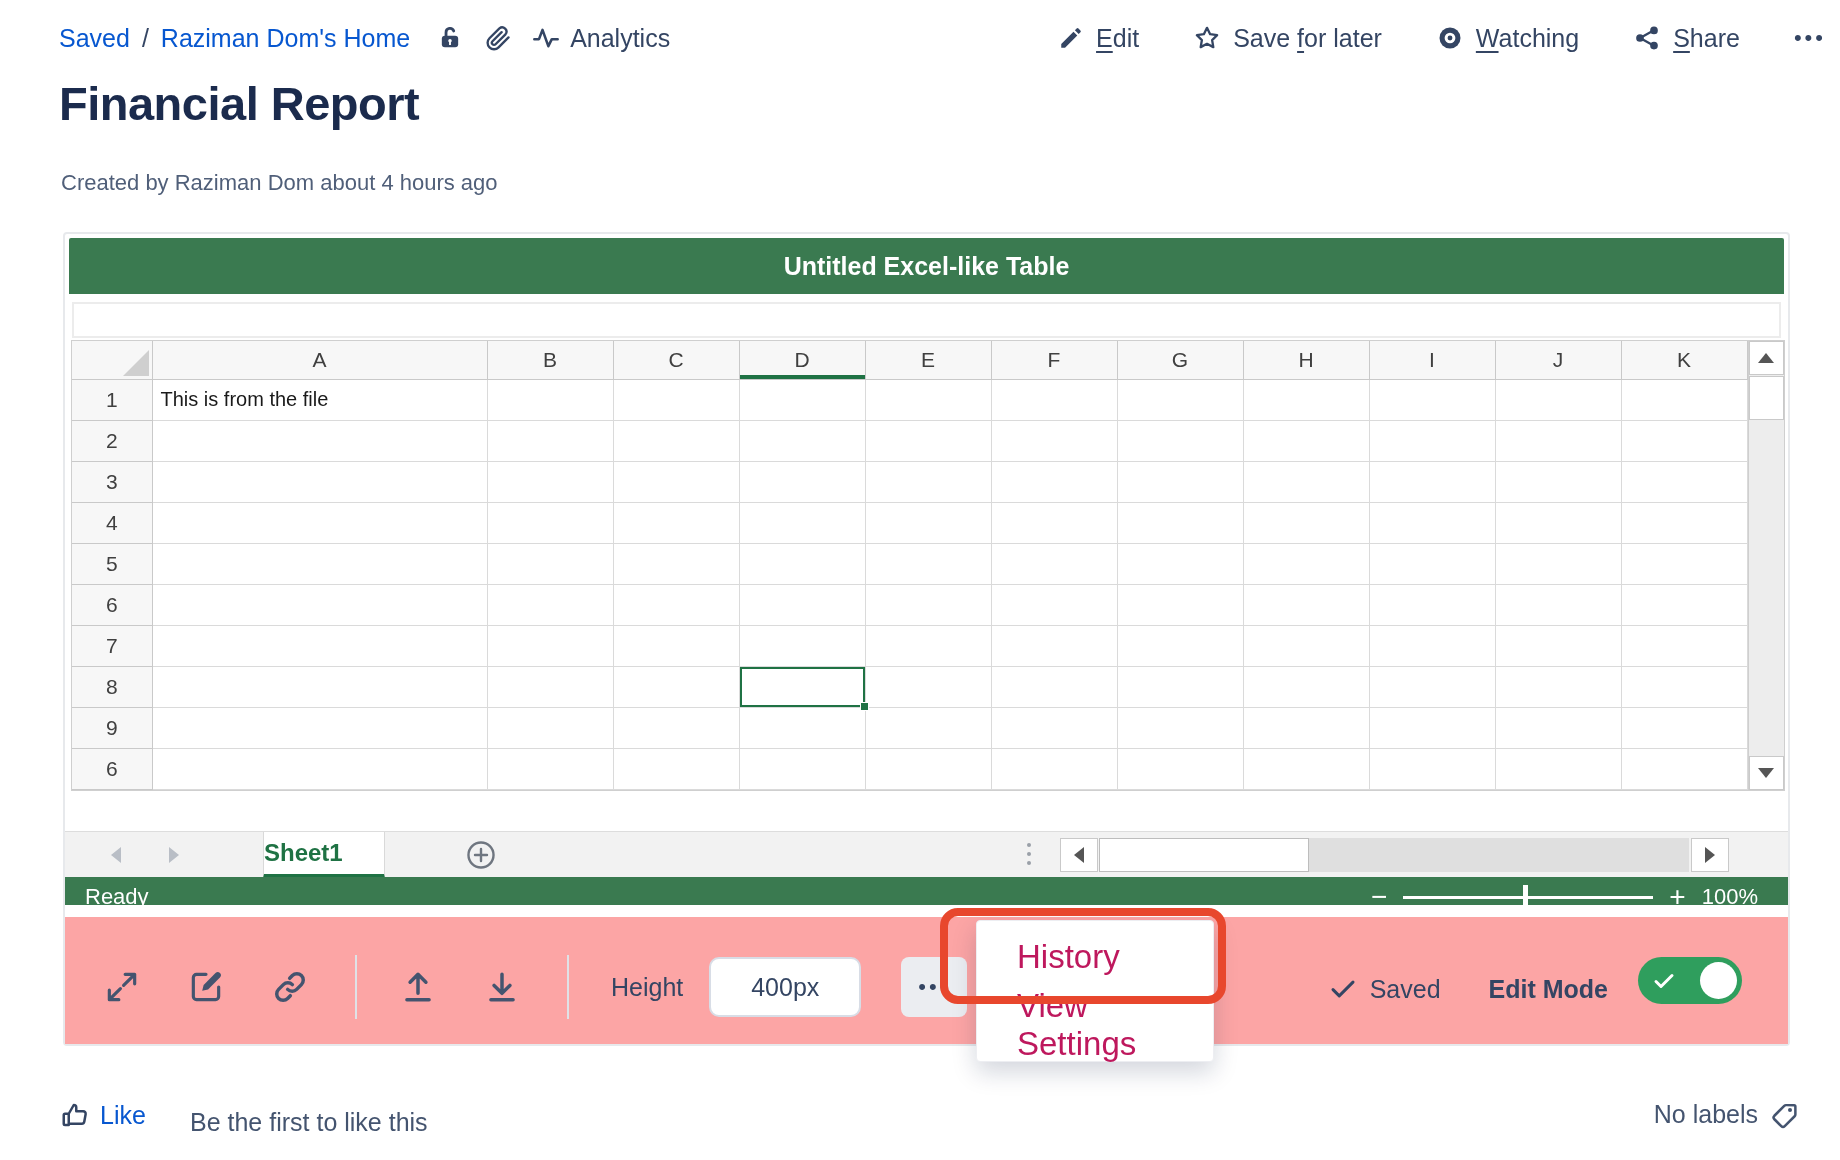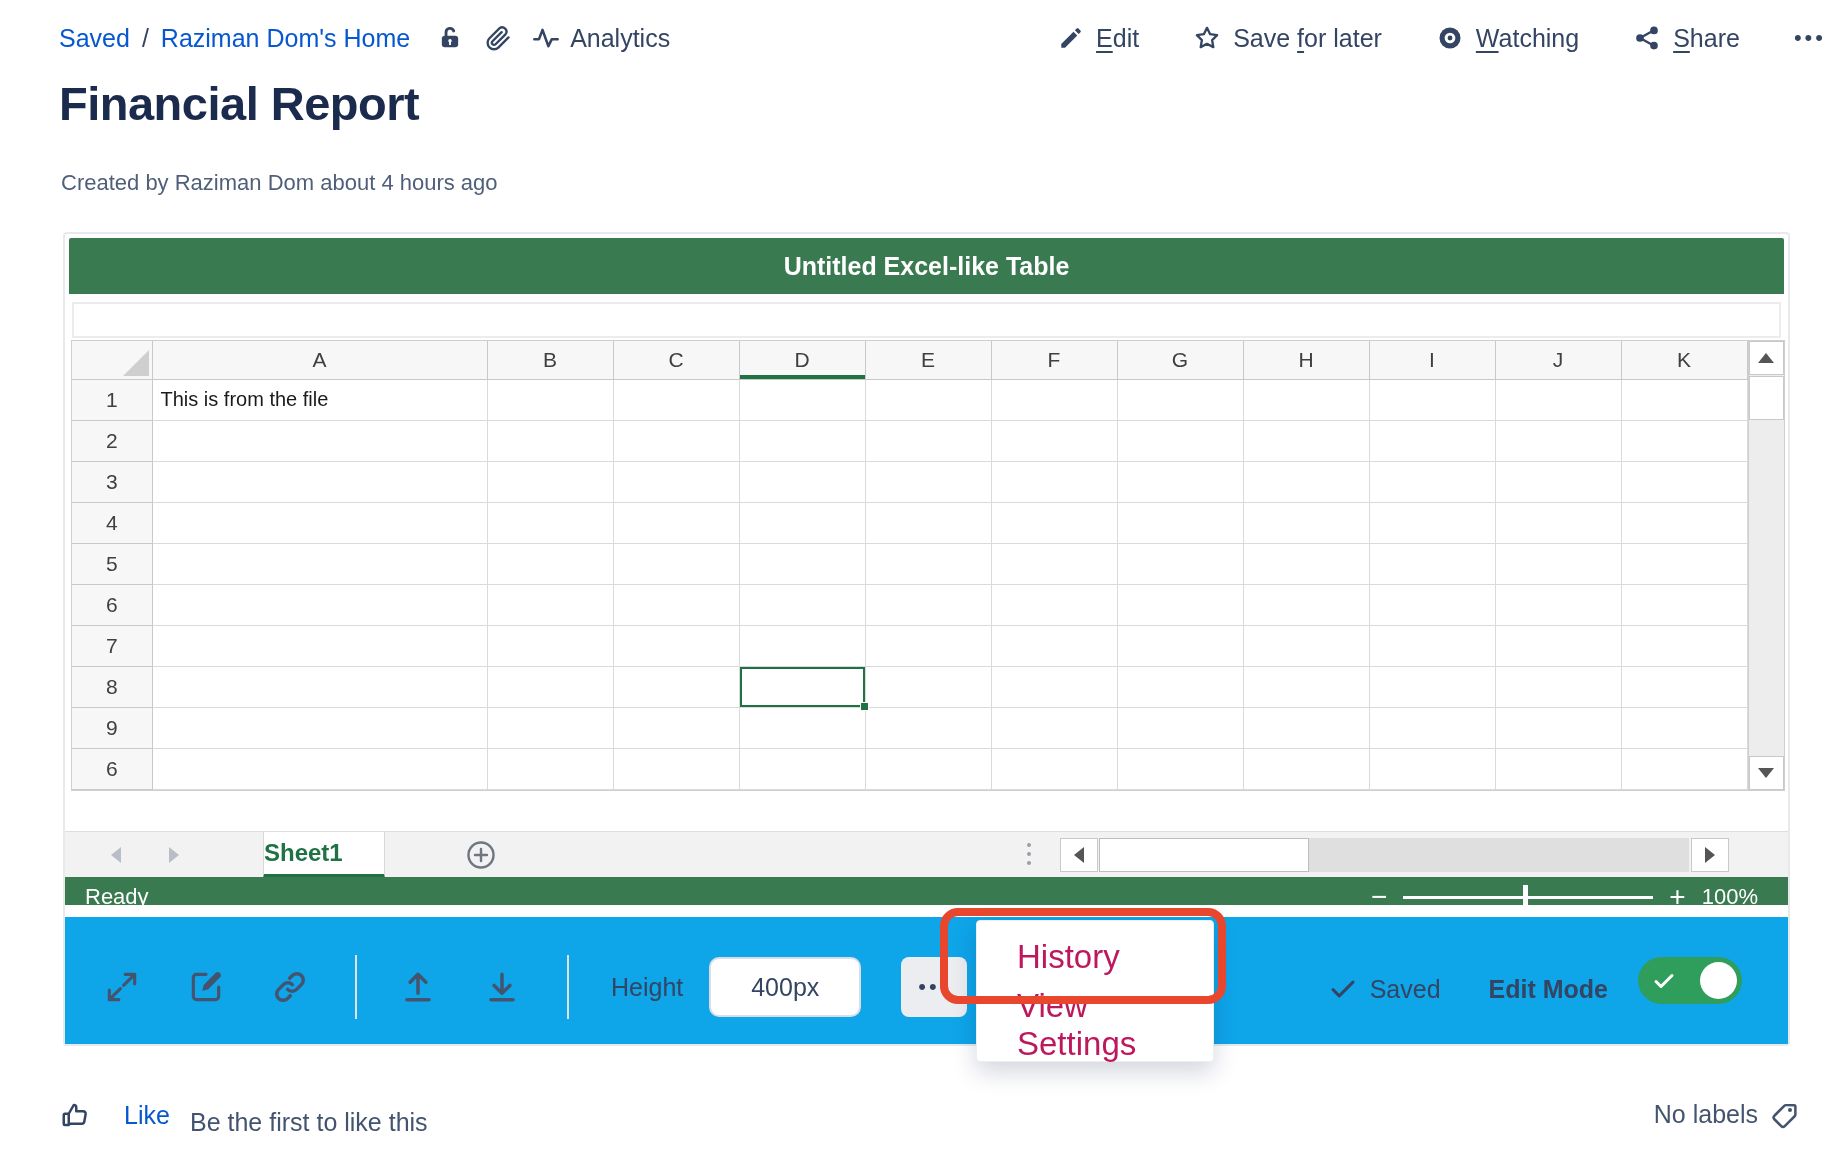--- a/index.html
+++ b/index.html
@@ -75,21 +75,21 @@
   .hs-thumb { position: absolute; left: 1034px; top: 6px; width: 210px; height: 34px; background: #fff; border: 1px solid #BDBDBD; }
   
   .statusbar { position: absolute; left: 0; right: 0; top: 643px; height: 28px; background: #3A7A50; color: #fff; }
   .status-left { position: absolute; left: 20px; top: 0; line-height: 40px; font-size: 22px; }
   .zoom-ctrl { position: absolute; right: 30px; top: 0; height: 40px; display: flex; align-items: center; gap: 16px; }
   .zoom-sign { font-size: 28px; line-height: 40px; cursor: pointer; }
   .zoom-track { position: relative; width: 250px; height: 3px; background: #fff; }
   .zoom-thumb { position: absolute; left: 48%; top: -11px; width: 5px; height: 25px; background: #fff; }
   .zoom-pct { font-size: 22px; }
   
-  .mtoolbar { position: absolute; left: 0; right: 0; top: 683px; bottom: 0; background: #0ea5e9; }
+  .mtoolbar { position: absolute; left: 0; right: 0; top: 683px; bottom: 0; background: #fca5a5; }
   .mt-left { position: absolute; left: 38px; top: 38px; display: flex; align-items: center; }
   .mt-ic { width: 38px; height: 38px; cursor: pointer; margin-right: 46px; flex: none; }
   .mt-div { width: 2px; height: 64px; background: #E0E2E7; margin-right: 42px; flex: none; }
   .height-label { font-size: 25px; font-weight: 500; color: #344563; margin-right: 26px; }
   .height-input { width: 152px; height: 60px; border: 2px solid #D8DDE6; border-radius: 10px; text-align: center;
                   font-size: 25px; color: #344563; font-family: "Liberation Sans", sans-serif; margin-right: 40px; outline: none; }
   .more-btn { width: 66px; height: 60px; background: #EBEDF1; border-radius: 8px; border: none; cursor: pointer;
               color: #344563; font-size: 22px; letter-spacing: 3px; text-align: center; }
   .mt-right { position: absolute; right: 46px; top: 40px; display: flex; align-items: flex-end; }
   .saved-group { display: flex; align-items: center; gap: 12px; margin-right: 48px; }
@@ -102,21 +102,21 @@
   .dropdown { position: absolute; left: 976px; top: 920px; width: 238px; height: 142px; background: #fff;
               border: 1px solid #EDEEF2; border-radius: 4px; box-shadow: 0 10px 24px rgba(9,30,66,0.18); z-index: 40; }
   .dd-item { padding-left: 40px; font-size: 33px; color: #be185d; cursor: pointer; display: flex; align-items: center; }
   .dd-history { height: 72px; }
   .dd-view { height: 64px; }
   .annotation { position: absolute; left: 940px; top: 908px; width: 286px; height: 96px;
                 border: 8px solid #E8472D; border-radius: 18px; z-index: 50; pointer-events: none; }
   
   .footer { position: absolute; left: 60px; right: 40px; top: 1100px; height: 48px; }
   .like-group { position: absolute; left: 0; top: 0; display: flex; align-items: center; gap: 10px; cursor: pointer; }
-  .like-label { color: #0757D0; font-size: 25px; margin-left: 24px; }
+  .like-label { color: #0757D0; font-size: 25px; }
   .first-like { position: absolute; left: 130px; top: 8px; font-size: 25px; color: #44546F; }
   .labels-group { position: absolute; right: 0; top: 0; display: flex; gap: 12px; }
   .no-labels { font-size: 25px; color: #44546F; }
 </style>
 </head>
 <body>
 
 <div class="topbar">
   <div class="crumbs">
     <span class="crumb-link">Saved</span>

